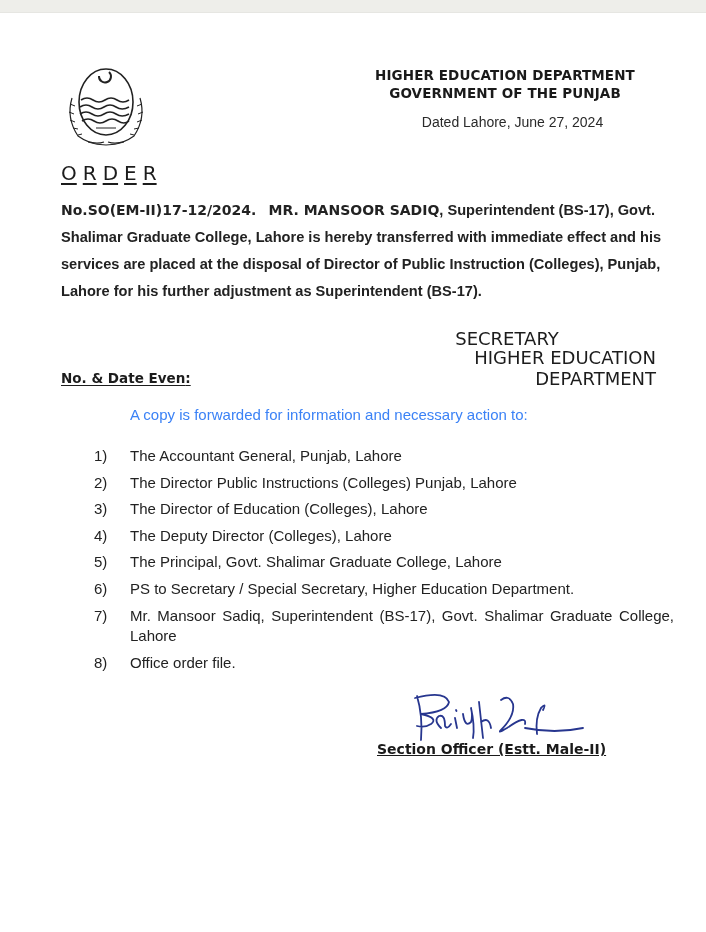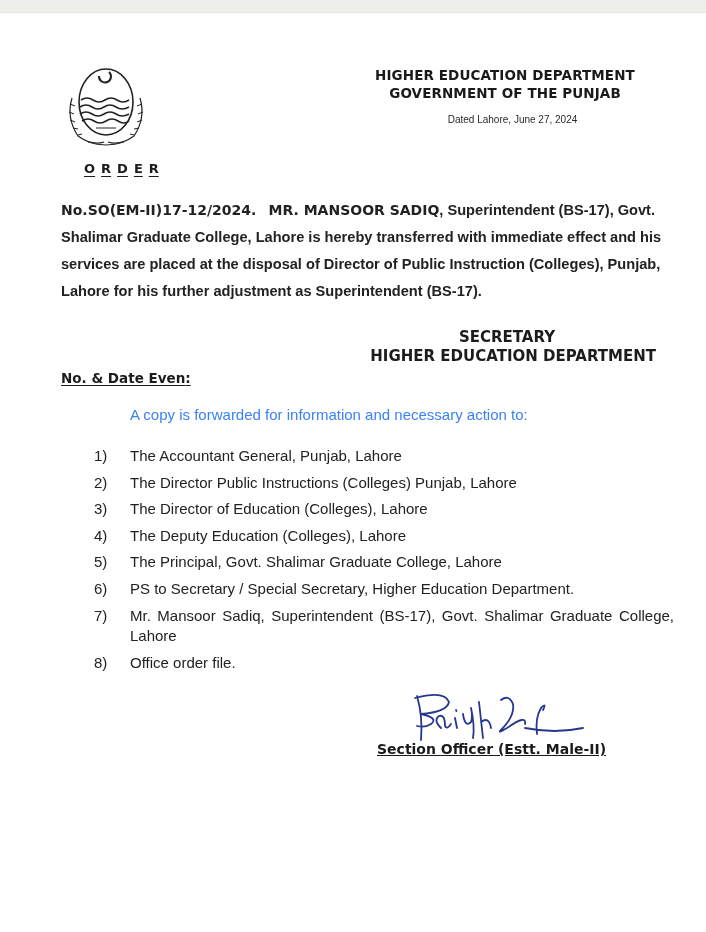--- a/index.html
+++ b/index.html
@@ -6,26 +6,26 @@
     body {
       width: 706px; height: 932px; background: #ffffff; position: relative; overflow: hidden;
       font-family: "DejaVu Sans", sans-serif; color: #1c1c1c;
     }
     .topband { position: absolute; left: 0; top: 0; width: 706px; height: 12px; background: #eeeeea; border-bottom: 1px solid #e6e6e2; }
     .abs { position: absolute; }
     .logo { left: 58px; top: 60px; width: 100px; height: 90px; }
     .hdr { left: 340px; width: 330px; text-align: center; font-weight: bold; font-size: 13.5px; letter-spacing: 0.1px; color: #1a1a1a; }
     .hdr1 { top: 67px; }
     .hdr2 { top: 85px; }
-    .dated { left: 340px; width: 345px; top: 114px; text-align: center; font-size: 10px; font-family: "Liberation Sans", sans-serif; color: #2a2a2a; }
-    .order-title { left: 61px; top: 161px; font-weight: bold; font-size: 13px; letter-spacing: 0; margin-left: 23px; }
+    .dated { left: 340px; width: 345px; top: 114px; text-align: center; font-size: 14px; font-family: "Liberation Sans", sans-serif; color: #2a2a2a; }
+    .order-title { left: 61px; top: 161px; font-weight: normal; font-size: 20px; letter-spacing: 0; }
     .order-title span { text-decoration: underline; text-underline-offset: 3px; margin-right: 6px; }
     .para { left: 61px; top: 197px; width: 615px; font-family: "Liberation Sans", sans-serif; font-size: 14.6px; line-height: 27px; color: #222; font-weight: bold; }
     .para b { font-family: "DejaVu Sans", sans-serif; font-size: 14px; }
-    .sec { width: 330px; left: 342px; text-align: center; font-weight: bold; font-size: 15px; }
+    .sec { width: 330px; left: 342px; text-align: center; font-weight: normal; font-size: 18px; }
     .sec1 { top: 328px; }
     .sec2 { top: 347px; left: 356px; width: 300px; text-align: right; }
     .nodate { left: 61px; top: 370px; font-weight: bold; font-size: 13.5px; }
     .nodate span { text-decoration: underline; text-underline-offset: 2px; }
     .copy { left: 130px; top: 406px; font-family: "Liberation Sans", sans-serif; font-size: 15px; color: #3b82f6; }
     .list { left: 94px; top: 446px; width: 580px; font-family: "Liberation Sans", sans-serif; font-size: 15px; color: #222; }
     .li { display: flex; margin-bottom: 7.6px; line-height: 19px; }
     .li .num { width: 36px; flex: none; }
     .li .txt { flex: 1; }
     .li.wrap .txt { text-align: justify; line-height: 20px; }
@@ -79,21 +79,21 @@
   <div class="li">
       <span class="num">2)</span>
       <span class="txt">The Director Public Instructions (Colleges) Punjab, Lahore</span>
     </div>
   <div class="li">
       <span class="num">3)</span>
       <span class="txt">The Director of Education (Colleges), Lahore</span>
     </div>
   <div class="li">
       <span class="num">4)</span>
-      <span class="txt">The Deputy Education (Colleges), Lahore</span>
+      <span class="txt">The Deputy Director (Colleges), Lahore</span>
     </div>
   <div class="li">
       <span class="num">5)</span>
       <span class="txt">The Principal, Govt. Shalimar Graduate College, Lahore</span>
     </div>
   <div class="li">
       <span class="num">6)</span>
       <span class="txt">PS to Secretary / Special Secretary, Higher Education Department.</span>
     </div>
   <div class="li wrap">

